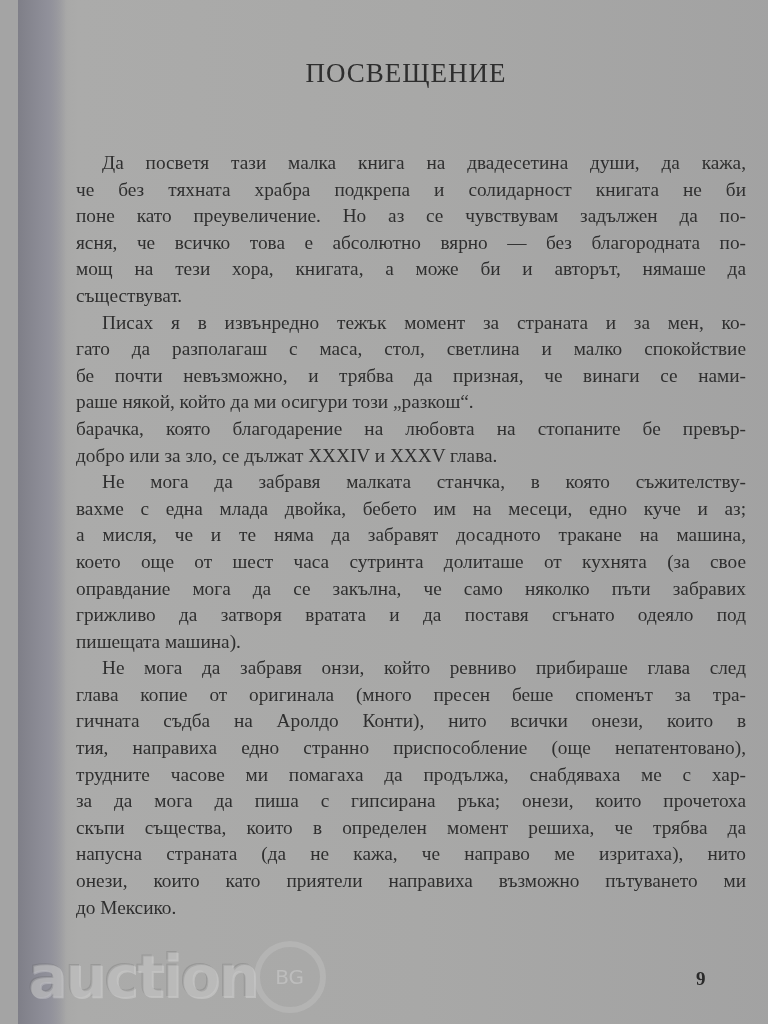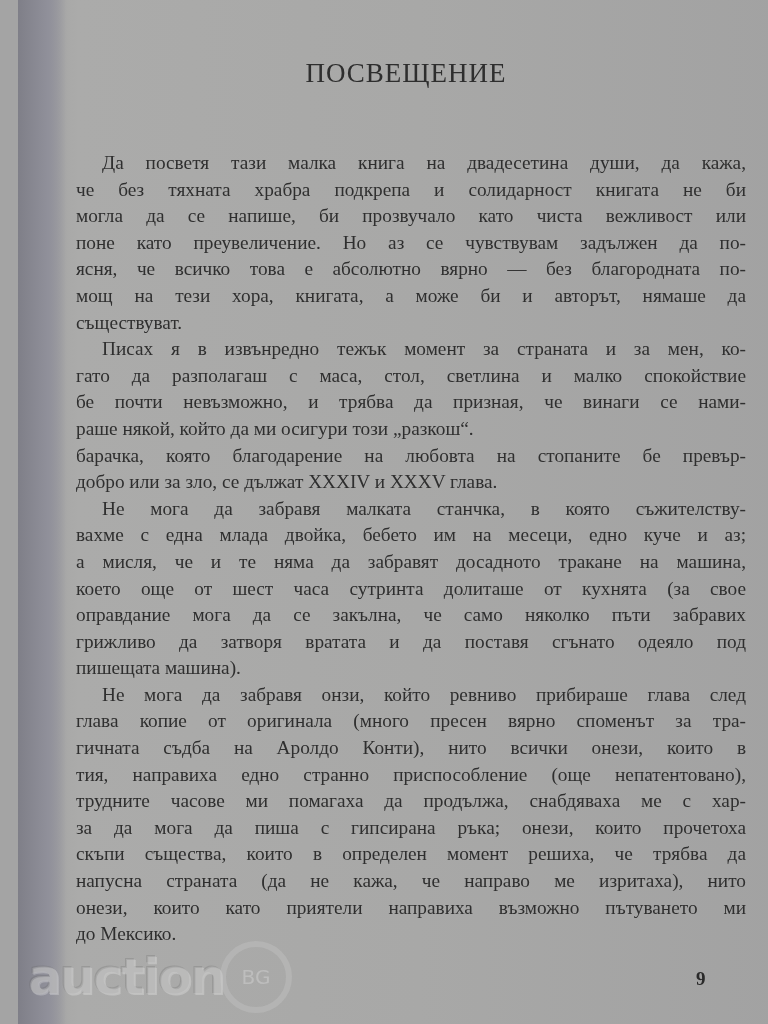--- a/index.html
+++ b/index.html
@@ -35,21 +35,21 @@
     .page-number {
       position: absolute; left: 678px; top: 968px; font-size: 19px;
       font-weight: bold; color: #2a2a2a;
     }
     .watermark {
       position: absolute; left: 10px; top: 930px; height: 94px;
       display: flex; align-items: center; gap: 0;
       pointer-events: none;
     }
     .wm-word {
-      font-family: "DejaVu Sans", sans-serif; font-weight: bold; font-size: 50px;
+      font-family: "DejaVu Sans", sans-serif; font-weight: bold; font-size: 58px;
       color: rgba(200,200,200,0.35);
       text-shadow: 1px 1px 0 rgba(255,255,255,0.25), -1px -1px 0 rgba(100,100,100,0.25);
       letter-spacing: -2px;
       text-align: center;
     }
     .wm-badge {
       width: 60px; height: 60px; border-radius: 50%;
       border: 6px solid rgba(200,200,200,0.35); margin-left: -4px;
       display: flex; align-items: center; justify-content: center;
       font-family: "DejaVu Sans", sans-serif; font-weight: normal; font-size: 20px;
@@ -60,40 +60,39 @@
 <body>
 
 <div class="page">
   <div class="gutter-shadow"></div>
 
   <div class="title">ПОСВЕЩЕНИЕ</div>
 
   <div class="text-block" id="text-block">
       <span class="line indent">Да посветя тази малка книга на двадесетина души, да кажа,</span>
       <span class="line">че без тяхната храбра подкрепа и солидарност книгата не би</span>
-      <span class="line">могла да се напише, би прозвучало като чиста вежливост или</span>
       <span class="line">поне като преувеличение. Но аз се чувствувам задължен да по-</span>
       <span class="line">ясня, че всичко това е абсолютно вярно — без благородната по-</span>
       <span class="line">мощ на тези хора, книгата, а може би и авторът, нямаше да</span>
       <span class="line last">съществуват.</span>
       <span class="line indent">Писах я в извънредно тежък момент за страната и за мен, ко-</span>
       <span class="line">гато да разполагаш с маса, стол, светлина и малко спокойствие</span>
       <span class="line">бе почти невъзможно, и трябва да призная, че винаги се нами-</span>
       <span class="line last">раше някой, който да ми осигури този „разкош“.</span>
       <span class="line">барачка, която благодарение на любовта на стопаните бе превър-</span>
       <span class="line last">добро или за зло, се дължат XXXIV и XXXV глава.</span>
       <span class="line indent">Не мога да забравя малката станчка, в която съжителству-</span>
       <span class="line">вахме с една млада двойка, бебето им на месеци, едно куче и аз;</span>
       <span class="line">а мисля, че и те няма да забравят досадното тракане на машина,</span>
       <span class="line">което още от шест часа сутринта долиташе от кухнята (за свое</span>
       <span class="line">оправдание мога да се закълна, че само няколко пъти забравих</span>
       <span class="line">грижливо да затворя вратата и да поставя сгънато одеяло под</span>
       <span class="line last">пишещата машина).</span>
       <span class="line indent">Не мога да забравя онзи, който ревниво прибираше глава след</span>
-      <span class="line">глава копие от оригинала (много пресен вярно споменът за тра-</span>
+      <span class="line">глава копие от оригинала (много пресен беше споменът за тра-</span>
       <span class="line">гичната съдба на Аролдо Конти), нито всички онези, които в</span>
       <span class="line">тия, направиха едно странно приспособление (още непатентовано),</span>
       <span class="line">трудните часове ми помагаха да продължа, снабдяваха ме с хар-</span>
       <span class="line">за да мога да пиша с гипсирана ръка; онези, които прочетоха</span>
       <span class="line">скъпи същества, които в определен момент решиха, че трябва да</span>
       <span class="line">напусна страната (да не кажа, че направо ме изритаха), нито</span>
       <span class="line">онези, които като приятели направиха възможно пътуването ми</span>
       <span class="line last">до Мексико.</span>
     </div>
 

